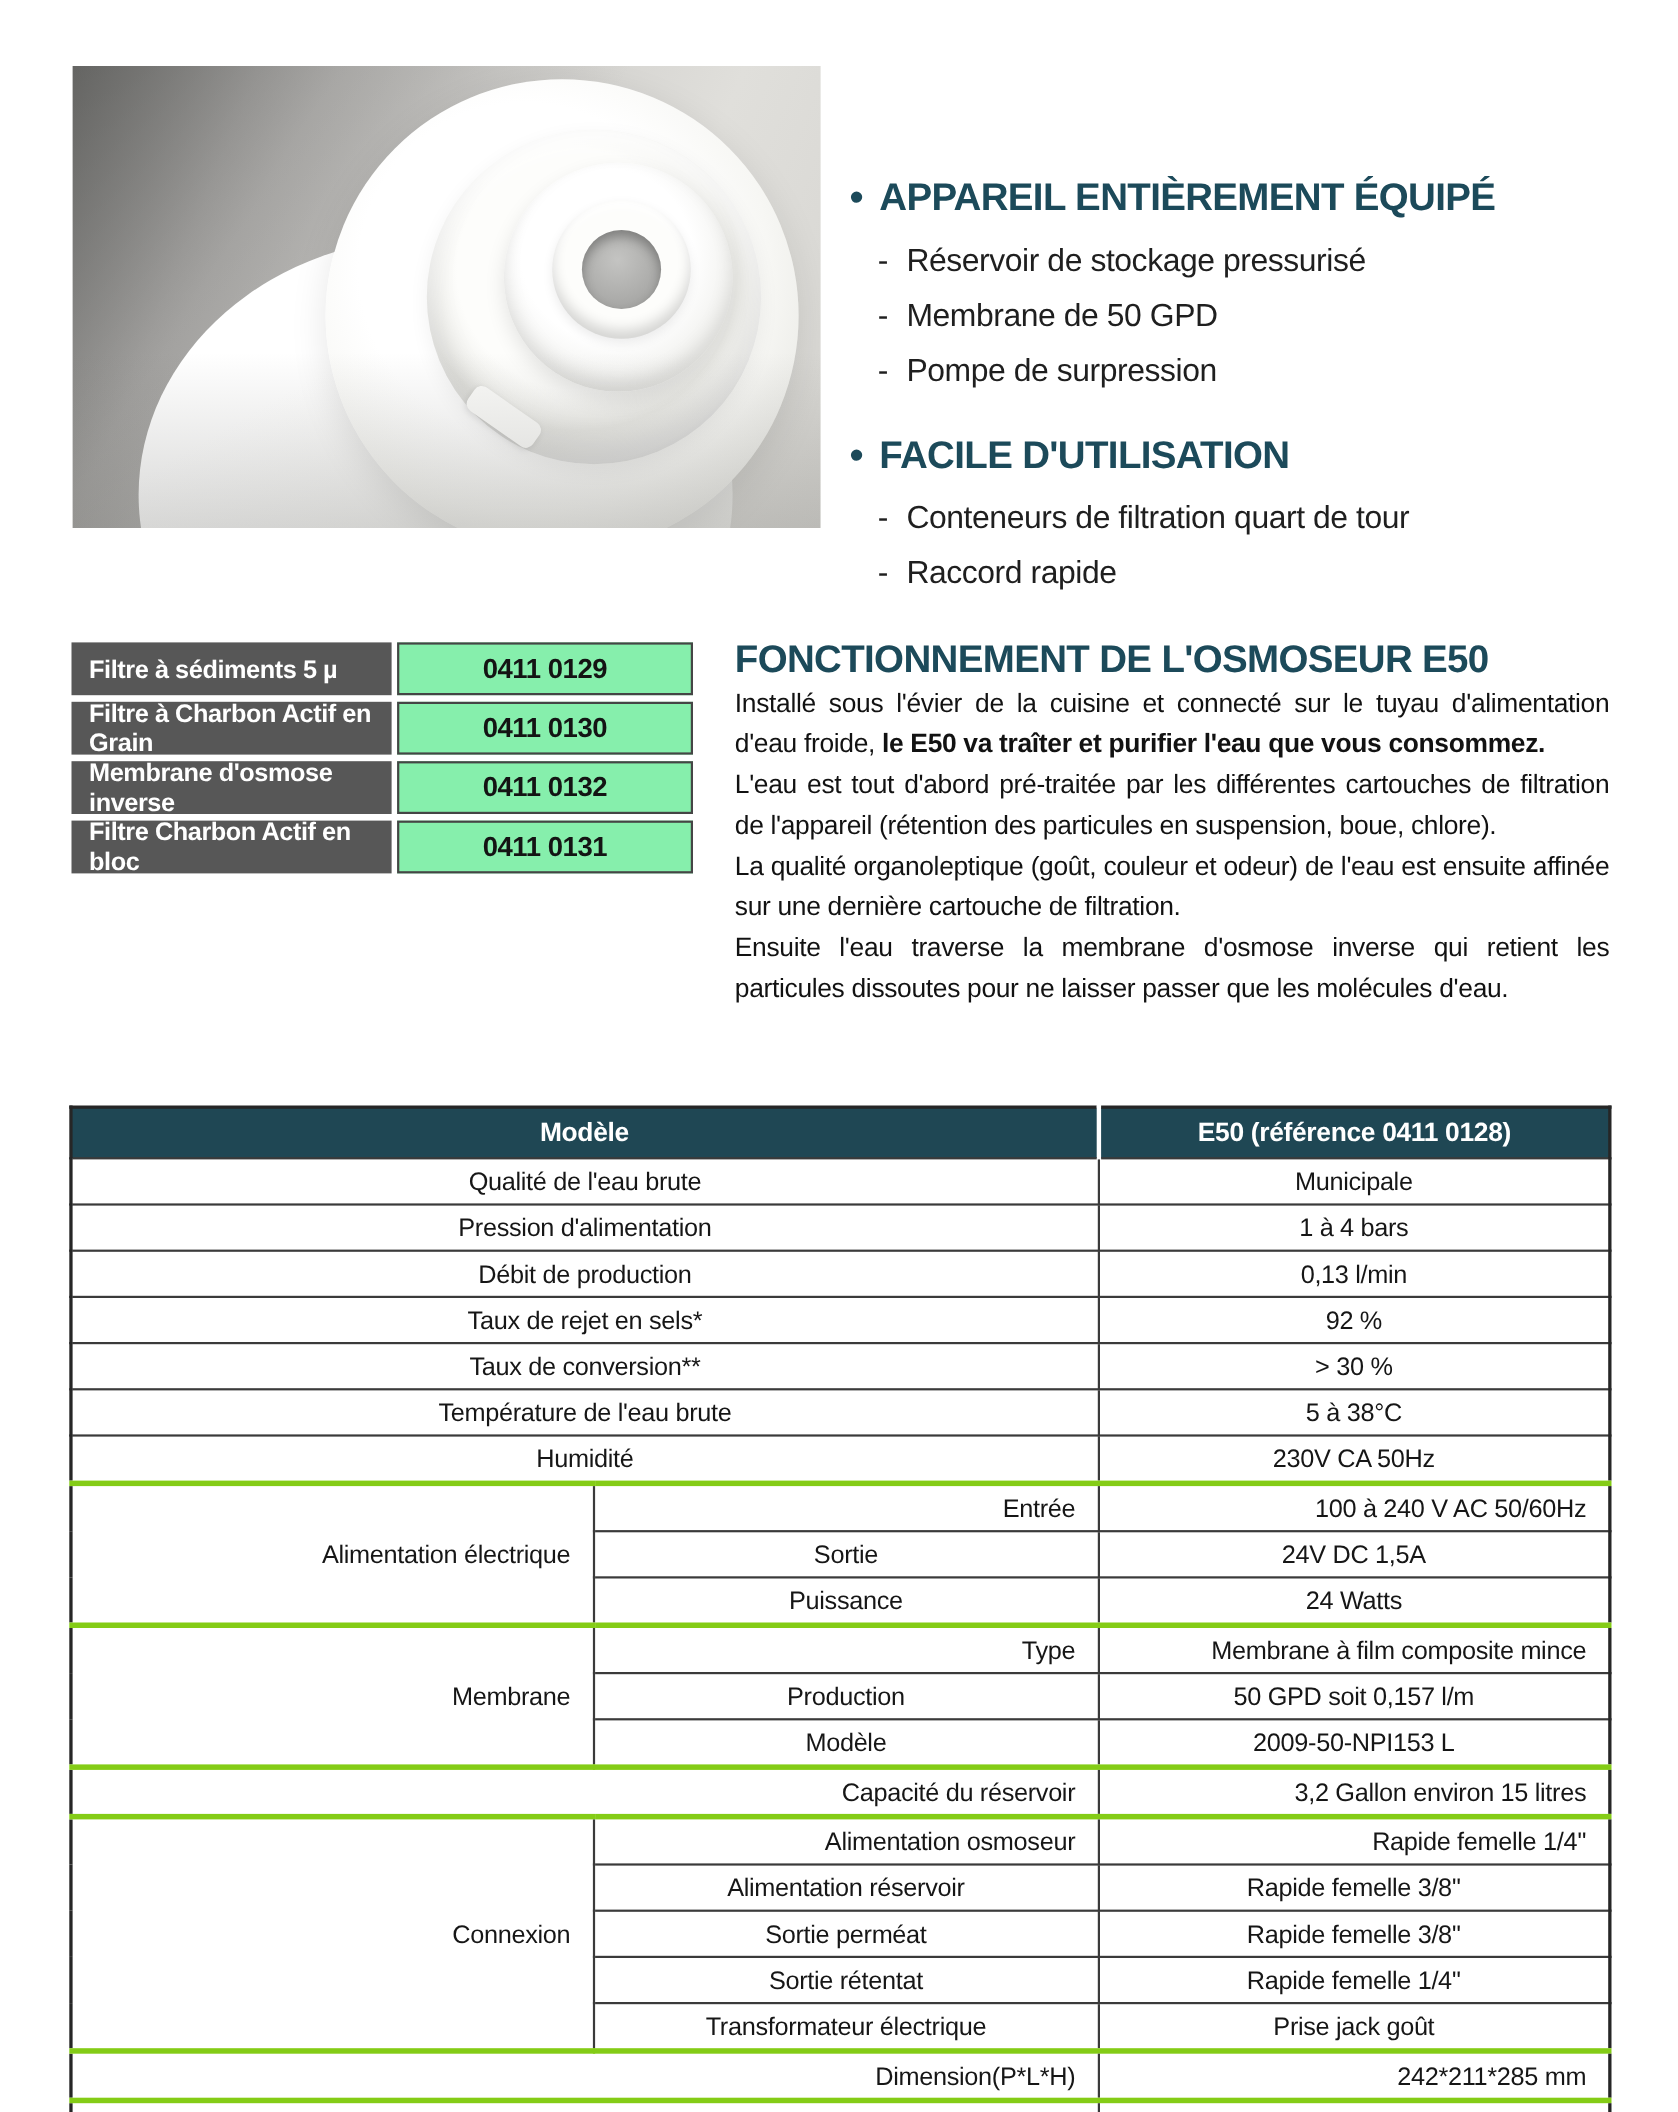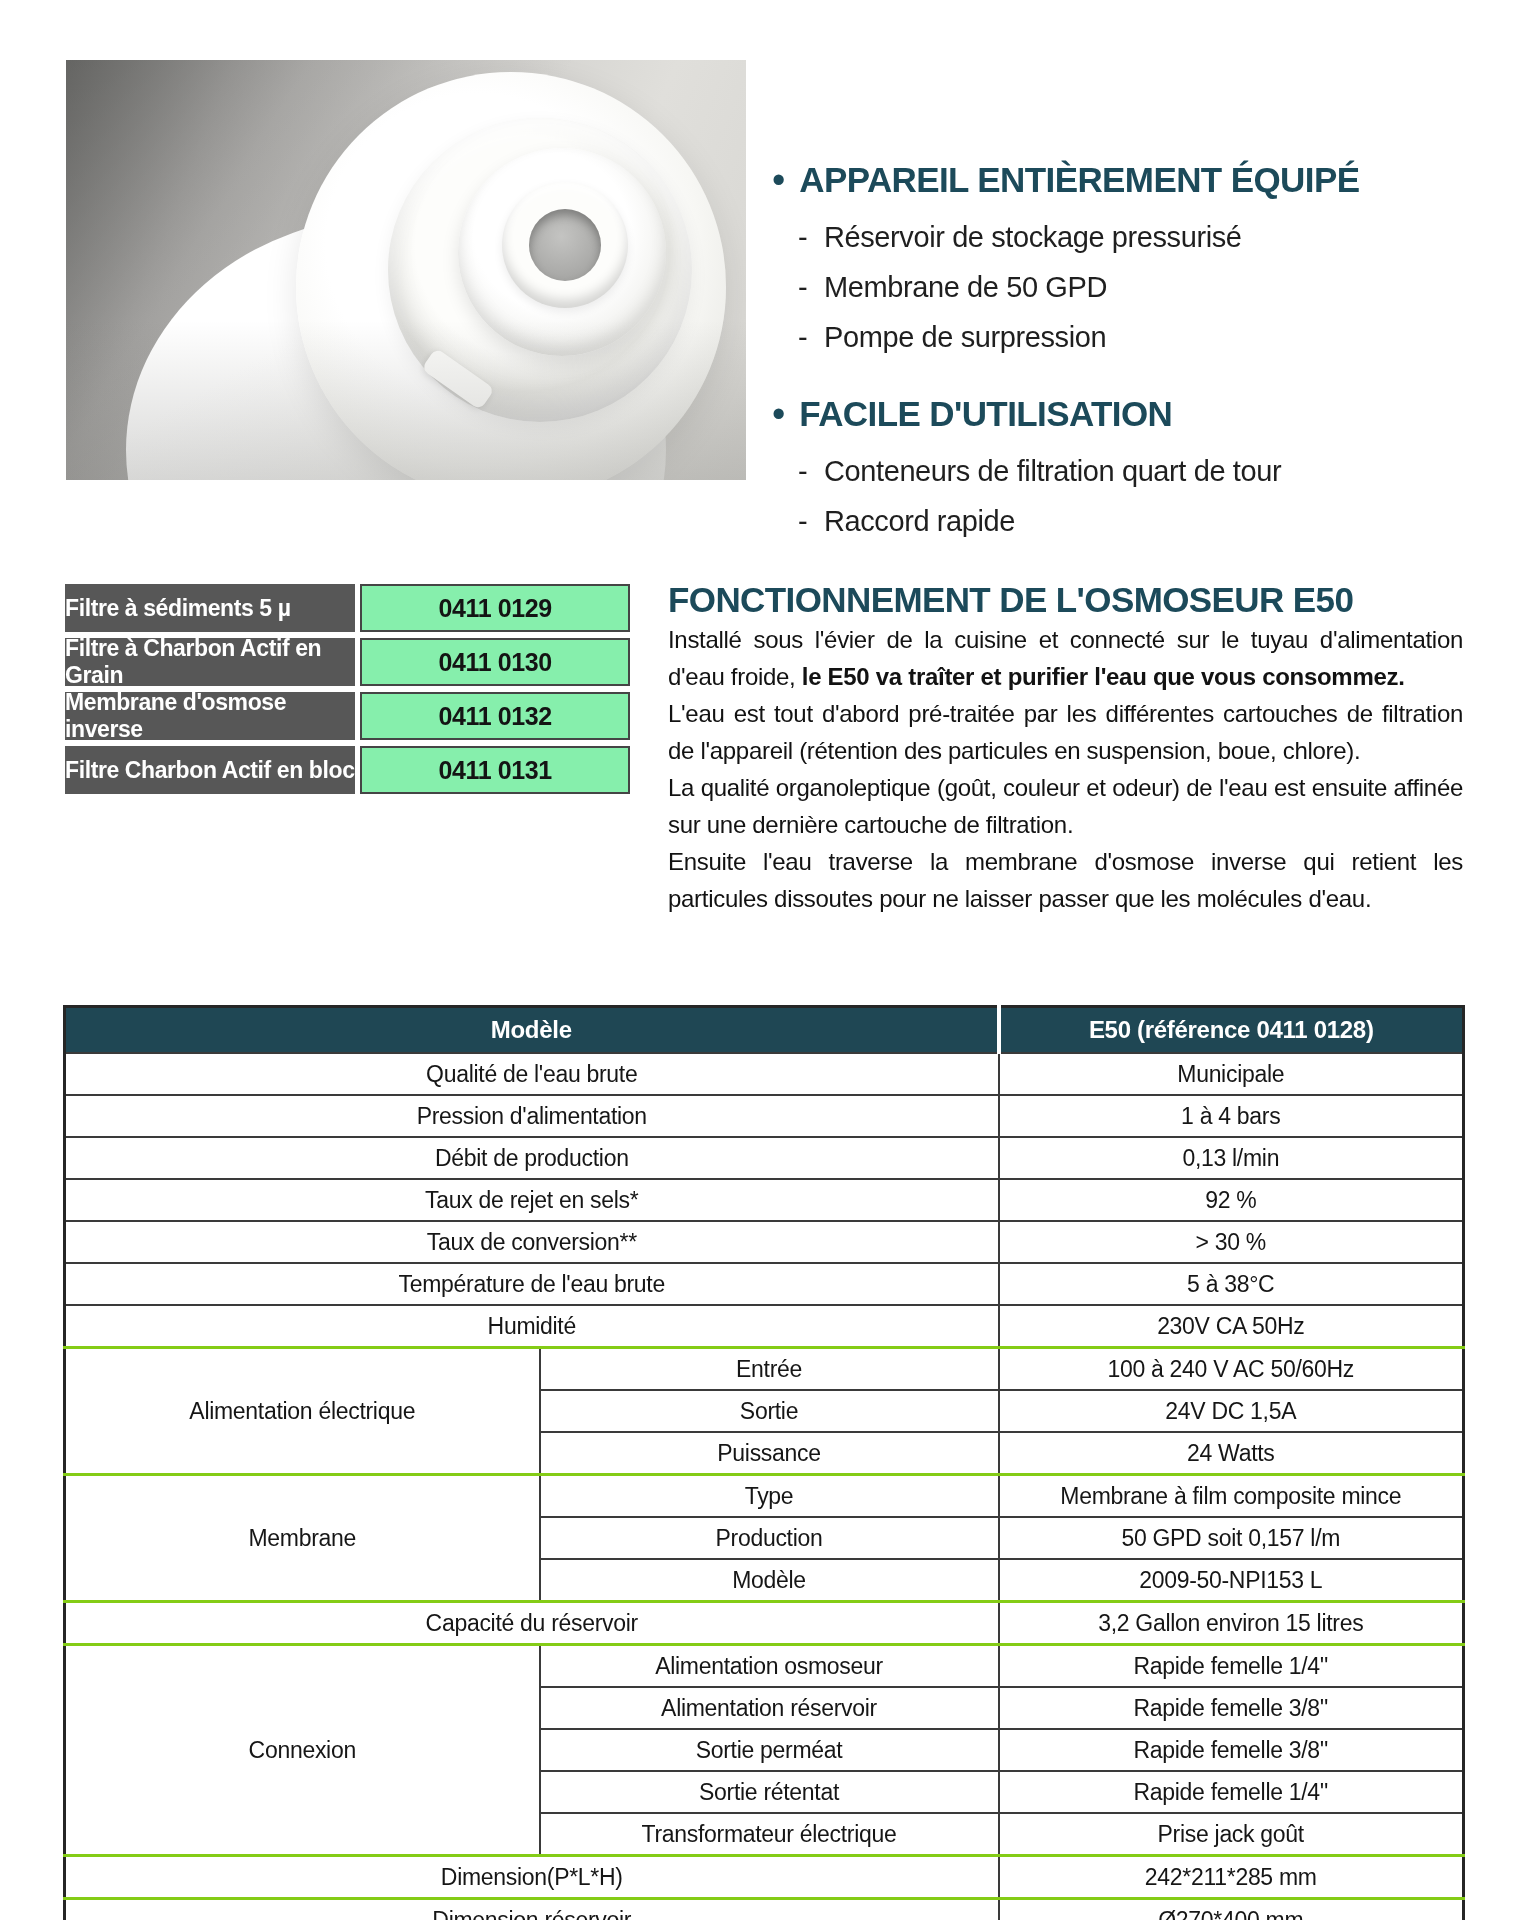--- a/index.html
+++ b/index.html
@@ -42,21 +42,21 @@
   .bdot{color:#1c4a5a;font-size:38px;line-height:38px;margin-right:14px;}
   .ftitle{color:#1c4a5a;font-weight:bold;font-size:35px;letter-spacing:-0.6px;line-height:44px;}
   .fitems{margin:10px 0 0 26px;}
   .fitem{display:flex;font-size:29px;letter-spacing:-0.4px;line-height:50px;color:#1f1f1f;}
   .fitem .dash{width:26px;flex:0 0 26px;}
 
   
   .filters{position:absolute;left:65px;top:584px;width:565px;}
   .f-row{display:flex;margin-bottom:6px;height:48px;}
   .f-name{width:306px;background:#575757;color:#ffffff;font-weight:bold;font-size:23px;
-          letter-spacing:-0.4px;display:flex;align-items:center;box-sizing:border-box;
+          letter-spacing:-0.4px;display:flex;align-items:center;padding-left:16px;box-sizing:border-box;
           margin-right:5px;}
   .f-ref{width:284px;background:#86efac;border:2px solid #454545;color:#141414;font-weight:bold;
          font-size:25px;letter-spacing:-0.4px;display:flex;align-items:center;justify-content:center;
          box-sizing:border-box;}
 
   
   .section{position:absolute;left:668px;top:579px;width:795px;}
   .s-title{color:#1c4a5a;font-weight:bold;font-size:35px;letter-spacing:-0.6px;line-height:42px;}
   .s-body{}
   .para{font-size:24px;line-height:37px;letter-spacing:-0.3px;text-align:justify;color:#121212;}
@@ -64,21 +64,21 @@
 
   
   .spec-wrap{position:absolute;left:63px;top:1005px;}
   table.spec{border-collapse:collapse;width:1399px;table-layout:fixed;
              border:3px solid #262626;border-bottom-width:4px;}
   table.spec th{height:44px;background:#1f4754;color:#ffffff;font-weight:bold;font-size:24px;
              letter-spacing:-0.3px;text-align:center;vertical-align:middle;padding:0;}
   table.spec th.h-right{border-left:4px solid #ffffff;}
   table.spec td{height:40px;border:2px solid #3a3a3a;text-align:center;vertical-align:middle;
              font-size:23px;letter-spacing:-0.3px;color:#161616;padding:0 20px;background:#ffffff;}
-  table.spec tr.sec td{border-top:3px solid #84cc16;}
+  table.spec tr.sec td{border-top:5px solid #84cc16;text-align:right;}
 </style>
 </head>
 <body>
 
 <div class="page">
 
   <div class="photo">
     <div class="shade-tl"></div>
     <div class="cap-shadow"></div>
     <div class="cap-body"></div>

